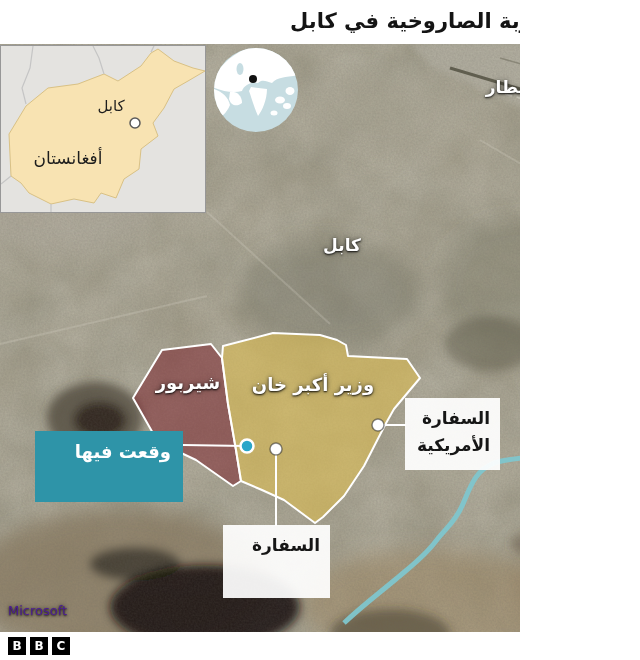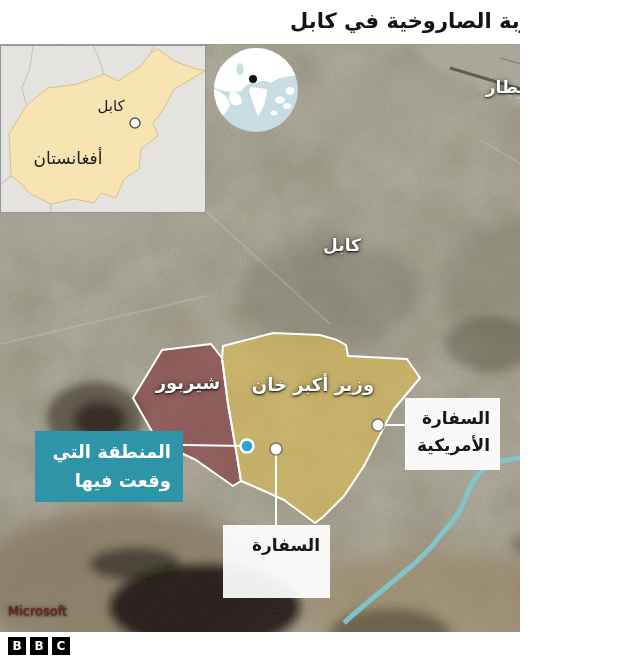--- a/index.html
+++ b/index.html
@@ -35,21 +35,21 @@
   .globe { position:absolute; top:4px; left:214px; width:84px; height:84px; z-index:7; }
 
   
   .scalebar { position:absolute; left:553px; top:529px; width:87px; height:54px;
               background:rgba(255,255,255,.92); z-index:6; }
   .scalebar-text { position:absolute; top:5px; left:0; right:6px; text-align:center;
                    font-size:19px; color:#222; direction:ltr; }
   .scalebar-line { position:absolute; left:10px; right:7px; bottom:11px; height:0;
                    border-top:2px solid #3e3e3e; }
 
-  .ms-attrib { position:absolute; left:8px; top:559px; color:#7f1d1d; font-size:13px; z-index:6;
+  .ms-attrib { position:absolute; left:8px; top:559px; color:#4c1d95; font-size:13px; z-index:6;
                text-shadow:0 1px 2px rgba(0,0,0,.8), 0 0 4px rgba(0,0,0,.6); }
 
   
   .footer { position:absolute; top:632px; left:0; width:640px; height:28px; background:#fff; }
   .bbc-logo { position:absolute; left:8px; top:5px; display:flex; gap:4px; }
   .bbc-block { width:18px; height:18px; background:#000; color:#fff; font-size:12px; font-weight:bold;
                display:flex; align-items:center; justify-content:center; }
   .source { position:absolute; right:8px; top:4px; font-size:14px; color:#3a3a3a; direction:rtl; }
 </style>
 </head>
@@ -141,21 +141,20 @@
       <circle cx="378" cy="381" r="6" fill="#ffffff" stroke="rgba(40,40,40,0.55)" stroke-width="1.5"></circle>
       <circle cx="247" cy="402" r="6.5" fill="#2AA6C9" stroke="#ffffff" stroke-width="2.5"></circle>
     </svg>
 
     <div class="map-label" style="left:514px; top:43px;">المطار</div>
     <div class="map-label" style="left:342px; top:201px;">كابل</div>
     <div class="map-label district-label" style="left:188px; top:338px;">شيربور</div>
     <div class="map-label district-label" style="left:313px; top:340px;">وزير أكبر خان</div>
 
     <div class="callout callout-teal" style="left:35px; top:387px; width:148px; height:71px;">
-      <div>المنطقة التي</div>
       <div>وقعت فيها</div>
     </div>
     <div class="callout callout-white" style="left:405px; top:354px; width:95px; height:72px;">
       <div>السفارة</div>
       <div>الأمريكية</div>
     </div>
     <div class="callout callout-white" style="left:223px; top:481px; width:107px; height:73px;">
       <div>السفارة</div>
     </div>
 

